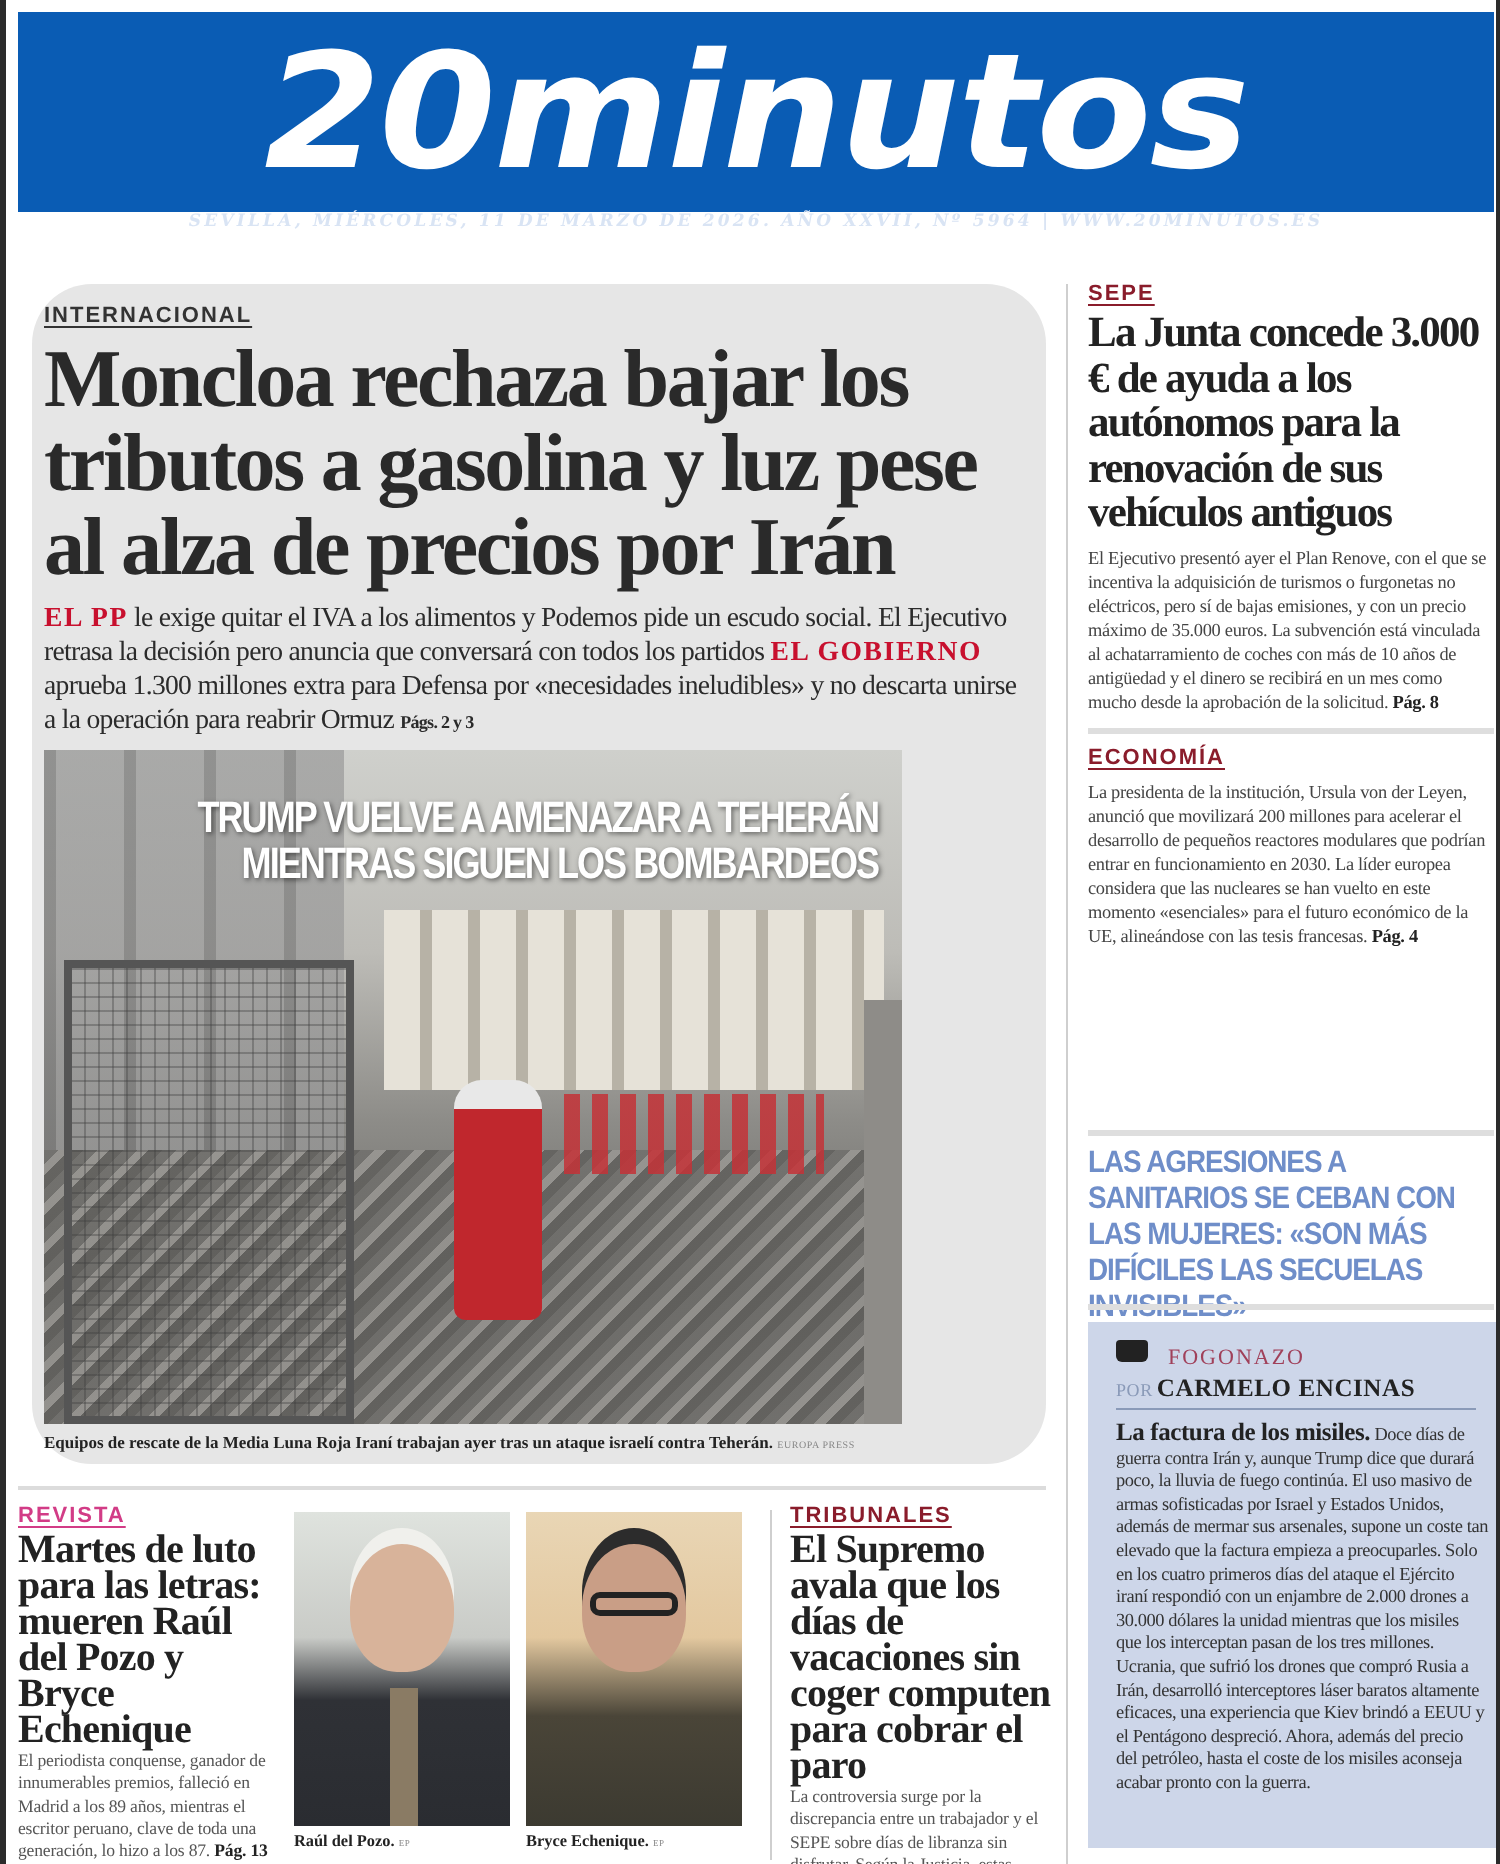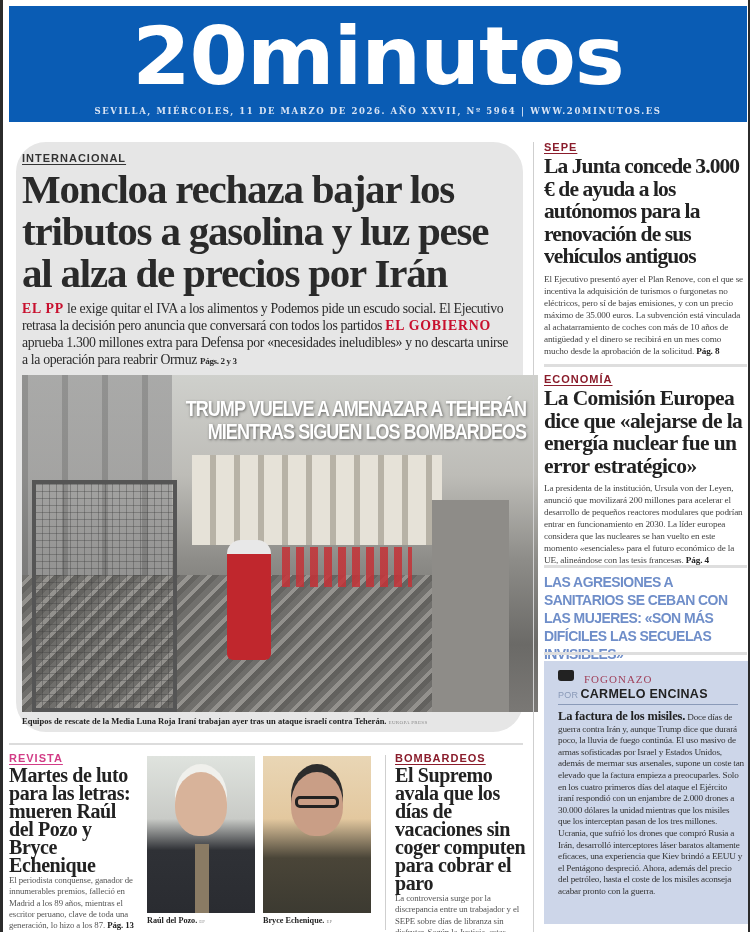--- a/index.html
+++ b/index.html
@@ -1,31 +1,31 @@
 <!DOCTYPE html>
 <html><head>
 <meta charset="utf-8">
 <style>
   * { box-sizing: border-box; margin: 0; padding: 0; }
   html, body { width: 750px; height: 932px; background: #2b2b2b; overflow: hidden; }
   .page { position: absolute; left: 3px; top: 0; width: 745px; height: 932px; background: #ffffff; }
-  .masthead { position: absolute; left: 6px; top: 6px; width: 738px; height: 116px; background: #0a5cb4; }
+  .masthead { position: absolute; left: 6px; top: 6px; width: 738px; height: 100px; background: #0a5cb4; font-style: italic; }
   .logo { position: absolute; left: 0; top: 2px; width: 738px; text-align: center; color: #fff;
     font-family: "DejaVu Sans", sans-serif; font-weight: bold; font-size: 84px; letter-spacing: -1px; line-height: 96px; transform: scaleY(0.95); }
   .dateline { position: absolute; left: 0; top: 100px; width: 738px; text-align: center; color: #d9e4f4;
     font-family: "DejaVu Serif", serif; font-weight: bold; font-size: 8.5px; letter-spacing: 1.6px; }
   .sec { font-family: "Liberation Sans", sans-serif; font-weight: bold; font-size: 11px; letter-spacing: 1px; text-decoration: underline; text-underline-offset: 2px; }
   .serif { font-family: "Liberation Serif", serif; }
   .main-box { position: absolute; left: 13px; top: 142px; width: 507px; height: 590px; background: #e6e6e6; border-radius: 30px; }
   .main-sec { position: absolute; left: 6px; top: 10px; color: #333; }
   .main-title { position: absolute; left: 6px; top: 26px; width: 495px; font-family: "Liberation Serif", serif; font-weight: bold; font-size: 41px; line-height: 42px; color: #2a2a2a; letter-spacing: -1.2px; }
   .main-sub { position: absolute; left: 6px; top: 158px; width: 495px; font-family: "Liberation Serif", serif; font-size: 13.8px; line-height: 17px; color: #2b2b2b; letter-spacing: -0.35px; }
   .red { color: #c8102e; font-weight: bold; letter-spacing: 0.8px; }
   .pg { font-size: 9px; font-weight: bold; }
-  .photo { position: absolute; left: 6px; top: 233px; width: 516px; height: 337px; overflow: hidden;
+  .photo { position: absolute; left: 6px; top: 233px; width: 429px; height: 337px; overflow: hidden;
     background: linear-gradient(180deg, #cfd0cc 0%, #bdbcb7 30%, #8d8c88 55%, #6b6a67 80%, #7a7875 100%); }
   .ph-bld-left { position: absolute; left: 0; top: 0; width: 150px; height: 200px; background: repeating-linear-gradient(90deg, #777 0 6px, #999 6px 40px); opacity: 0.7; }
   .ph-bld-mid { position: absolute; left: 170px; top: 80px; width: 250px; height: 90px; background: repeating-linear-gradient(90deg, #e6e2d8 0 18px, #b7b2a6 18px 24px); }
   .ph-wall { position: absolute; left: 410px; top: 125px; width: 77px; height: 212px; background: #8e8c88; }
   .ph-fence { position: absolute; left: 10px; top: 105px; width: 145px; height: 232px; border: 4px solid #555; background: repeating-linear-gradient(0deg, transparent 0 6px, rgba(60,60,60,.35) 6px 7px), repeating-linear-gradient(90deg, transparent 0 6px, rgba(60,60,60,.35) 6px 7px); }
   .ph-rubble { position: absolute; left: 0; top: 200px; width: 487px; height: 137px; background: repeating-linear-gradient(135deg, #6e6d6a 0 5px, #9a9894 5px 9px, #5d5c59 9px 14px); opacity: 0.8; }
   .ph-person { position: absolute; left: 205px; top: 165px; width: 44px; height: 120px; background: linear-gradient(180deg, #e8e8e8 0 12%, #c0272d 12% 100%); border-radius: 14px 14px 6px 6px; }
   .ph-crowd { position: absolute; left: 260px; top: 172px; width: 130px; height: 40px; background: repeating-linear-gradient(90deg, #c43237 0 8px, transparent 8px 14px); opacity: 0.85; }
   .overlay { position: absolute; right: 12px; top: 22px; text-align: right; color: #fff; font-family: "Liberation Sans", sans-serif; font-weight: bold; font-size: 22px; line-height: 23px; letter-spacing: -1.2px; text-shadow: 1px 1px 3px rgba(0,0,0,.5); transform: scaleX(0.82); transform-origin: right top; white-space: nowrap; }
   .caption { position: absolute; left: 6px; top: 574px; font-family: "Liberation Serif", serif; font-weight: bold; font-size: 8.5px; color: #222; white-space: nowrap; }
@@ -34,21 +34,21 @@
   .side { position: absolute; left: 541px; width: 203px; }
   .side .sec { color: #8a1c2b; }
   .side-title-b { font-family: "Liberation Serif", serif; font-weight: bold; font-size: 21.5px; line-height: 22.5px; color: #222; letter-spacing: -0.9px; }
   .side-title { font-family: "Liberation Serif", serif; font-size: 21.5px; line-height: 22.5px; color: #222; letter-spacing: -0.6px; }
   .side-body { font-family: "Liberation Serif", serif; font-size: 9.2px; line-height: 12px; color: #444; letter-spacing: -0.15px; margin-top: 5px; }
   .hr { position: absolute; height: 3px; background: #dedede; }
   .blue-head { font-family: "Liberation Sans", sans-serif; font-size: 15.5px; line-height: 18px; color: #6f8ec9; letter-spacing: -0.6px; transform: scaleX(0.9); transform-origin: left top; width: 225px; }
   .fog { position: absolute; left: 541px; top: 661px; width: 204px; height: 263px; background: #cdd6e9; }
   .fog-sec { position: absolute; left: 40px; top: 12px; font-family: Liberation Serif, serif; font-size: 11px; color: #a0405a; letter-spacing: 1px; }
   .fog-icon { position: absolute; left: 14px; top: 9px; width: 16px; height: 11px; background: #222; border-radius: 2px 2px 3px 3px; }
-  .fog-author { position: absolute; left: 14px; top: 26px; font-family: Liberation Sans, sans-serif; font-weight: bold; font-size: 12.5px; color: #222; letter-spacing: 0.3px; }
+  .fog-author { position: absolute; left: 14px; top: 26px; font-family: Liberation Serif, serif; font-weight: bold; font-size: 12.5px; color: #222; letter-spacing: 0.3px; }
   .fog-por { color: #8a9ab8; font-weight: normal; font-size: 9px; margin-right: 2px; }
   .fog-rule { position: absolute; left: 14px; top: 43px; width: 180px; height: 1px; background: #8a9ab8; }
   .fog-body { position: absolute; left: 14px; top: 50px; width: 186px; font-family: "Liberation Serif", serif; font-size: 9.2px; line-height: 11.6px; color: #333; letter-spacing: -0.2px; }
   .fog-lead { font-weight: bold; font-size: 12.5px; color: #222; }
   .bot-rule { position: absolute; left: 6px; top: 743px; width: 514px; height: 2px; background: #dcdcdc; }
   .rev { position: absolute; left: 6px; top: 752px; width: 128px; }
   .rev .sec { color: #d23c86; }
   .bot-title { font-family: "Liberation Serif", serif; font-size: 20px; line-height: 18px; color: #222; letter-spacing: -0.4px; margin-top: 2px; }
   .bot-body { font-family: "Liberation Serif", serif; font-size: 8.8px; line-height: 11.3px; color: #555; margin-top: 1px; letter-spacing: -0.1px; }
   .port { position: absolute; top: 756px; width: 108px; height: 157px; overflow: hidden; }
@@ -101,21 +101,20 @@
   <article class="side" style="top:141px;">
     <div class="sec">SEPE</div>
     <h2 class="side-title-b" style="margin-top:2px;">La Junta concede 3.000 € de ayuda a los autónomos para la renovación de sus vehículos antiguos</h2>
     <p class="side-body"><span>El Ejecutivo presentó ayer el Plan Renove, con el que se incentiva la adquisición de turismos o furgonetas no eléctricos, pero sí de bajas emisiones, y con un precio máximo de 35.000 euros. La subvención está vinculada al achatarramiento de coches con más de 10 años de antigüedad y el dinero se recibirá en un mes como mucho desde la aprobación de la solicitud. </span><b style="color:#222">Pág. 8</b></p>
   </article>
 
   <div class="hr" style="left:541px; top:364px; width:203px;"></div>
 
   <article class="side" style="top:373px;">
     <div class="sec">ECONOMÍA</div>
-    <h2 class="side-title" style="margin-top:2px;">La Comisión Europea dice que «alejarse de la energía nuclear fue un error estratégico»</h2>
     <p class="side-body"><span>La presidenta de la institución, Ursula von der Leyen, anunció que movilizará 200 millones para acelerar el desarrollo de pequeños reactores modulares que podrían entrar en funcionamiento en 2030. La líder europea considera que las nucleares se han vuelto en este momento «esenciales» para el futuro económico de la UE, alineándose con las tesis francesas. </span><b style="color:#222">Pág. 4</b></p>
   </article>
 
   <div class="hr" style="left:541px; top:565px; width:203px;"></div>
 
   <article class="side" style="top:573px;">
     <h3 class="blue-head">LAS AGRESIONES A SANITARIOS SE CEBAN CON LAS MUJERES: «SON MÁS DIFÍCILES LAS SECUELAS INVISIBLES»</h3>
     <div class="serif" style="font-size:8.5px; font-weight:bold; color:#333; margin-top:-4px;">Pág. 6</div>
   </article>
 
@@ -145,18 +144,18 @@
 
   <div class="port port2">
     <div class="face"></div>
     <div class="glasses"></div>
   </div>
   <div class="pcap" style="left:260px;"><span>Bryce Echenique.</span> <span class="credit">EP</span></div>
 
   <div class="vrule2"></div>
 
   <article class="trib">
-    <div class="sec">BOMBARDEOS</div>
+    <div class="sec">TRIBUNALES</div>
     <h2 class="bot-title">El Supremo avala que los días de vacaciones sin coger computen para cobrar el paro</h2>
     <p class="bot-body"><span>La controversia surge por la discrepancia entre un trabajador y el SEPE sobre días de libranza sin disfrutar. Según la Justicia, estas jornadas pueden añadirse para calcular la prestación por desempleo. </span></p>
   </article>
 
 </div>
 
 </body></html>

